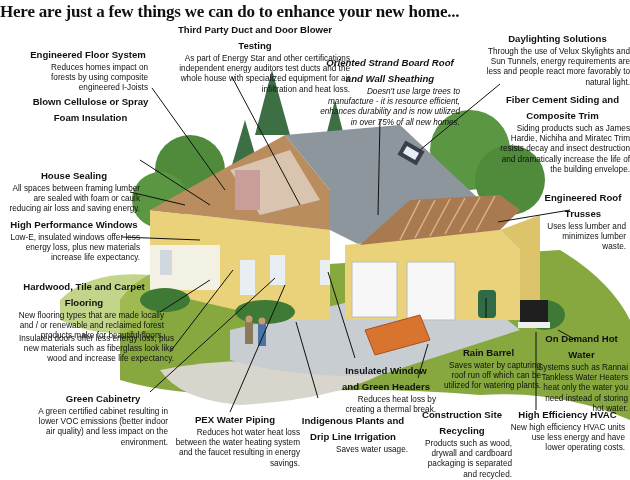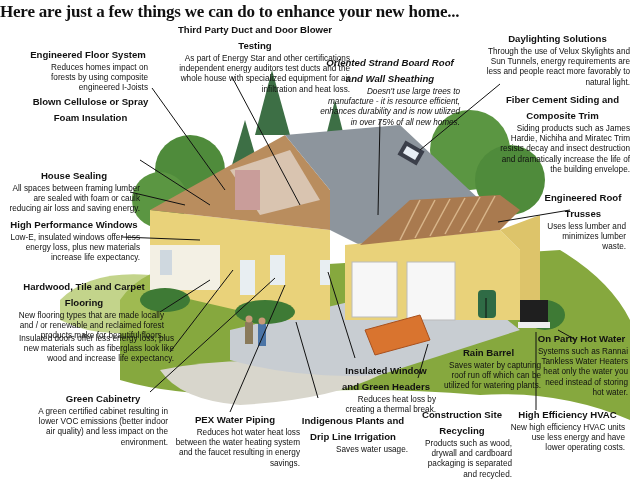--- a/index.html
+++ b/index.html
@@ -190,20 +190,20 @@
   <span class="h">Rain Barrel</span>
   <span class="d">Saves water by capturing roof run off which can be utilized for watering plants.</span>
 </div>
 
 <div class="callout" style="left:412px; top:407px; width:100px;">
   <span class="h">Construction Site Recycling</span>
   <span class="d">Products such as wood, drywall and cardboard packaging is separated and recycled.</span>
 </div>
 
 <div class="callout" style="left:535px; top:331px; width:93px;">
-  <span class="h">On Party Hot Water</span>
+  <span class="h">On Demand Hot Water</span>
   <span class="d">Systems such as Rannai Tankless Water Heaters heat only the water you need instead of storing hot water.</span>
 </div>
 
 <div class="callout" style="left:510px; top:407px; width:115px;">
   <span class="h">High Efficiency HVAC</span>
   <span class="d">New high efficiency HVAC units use less energy and have lower operating costs.</span>
 </div>
 
 </body></html>

